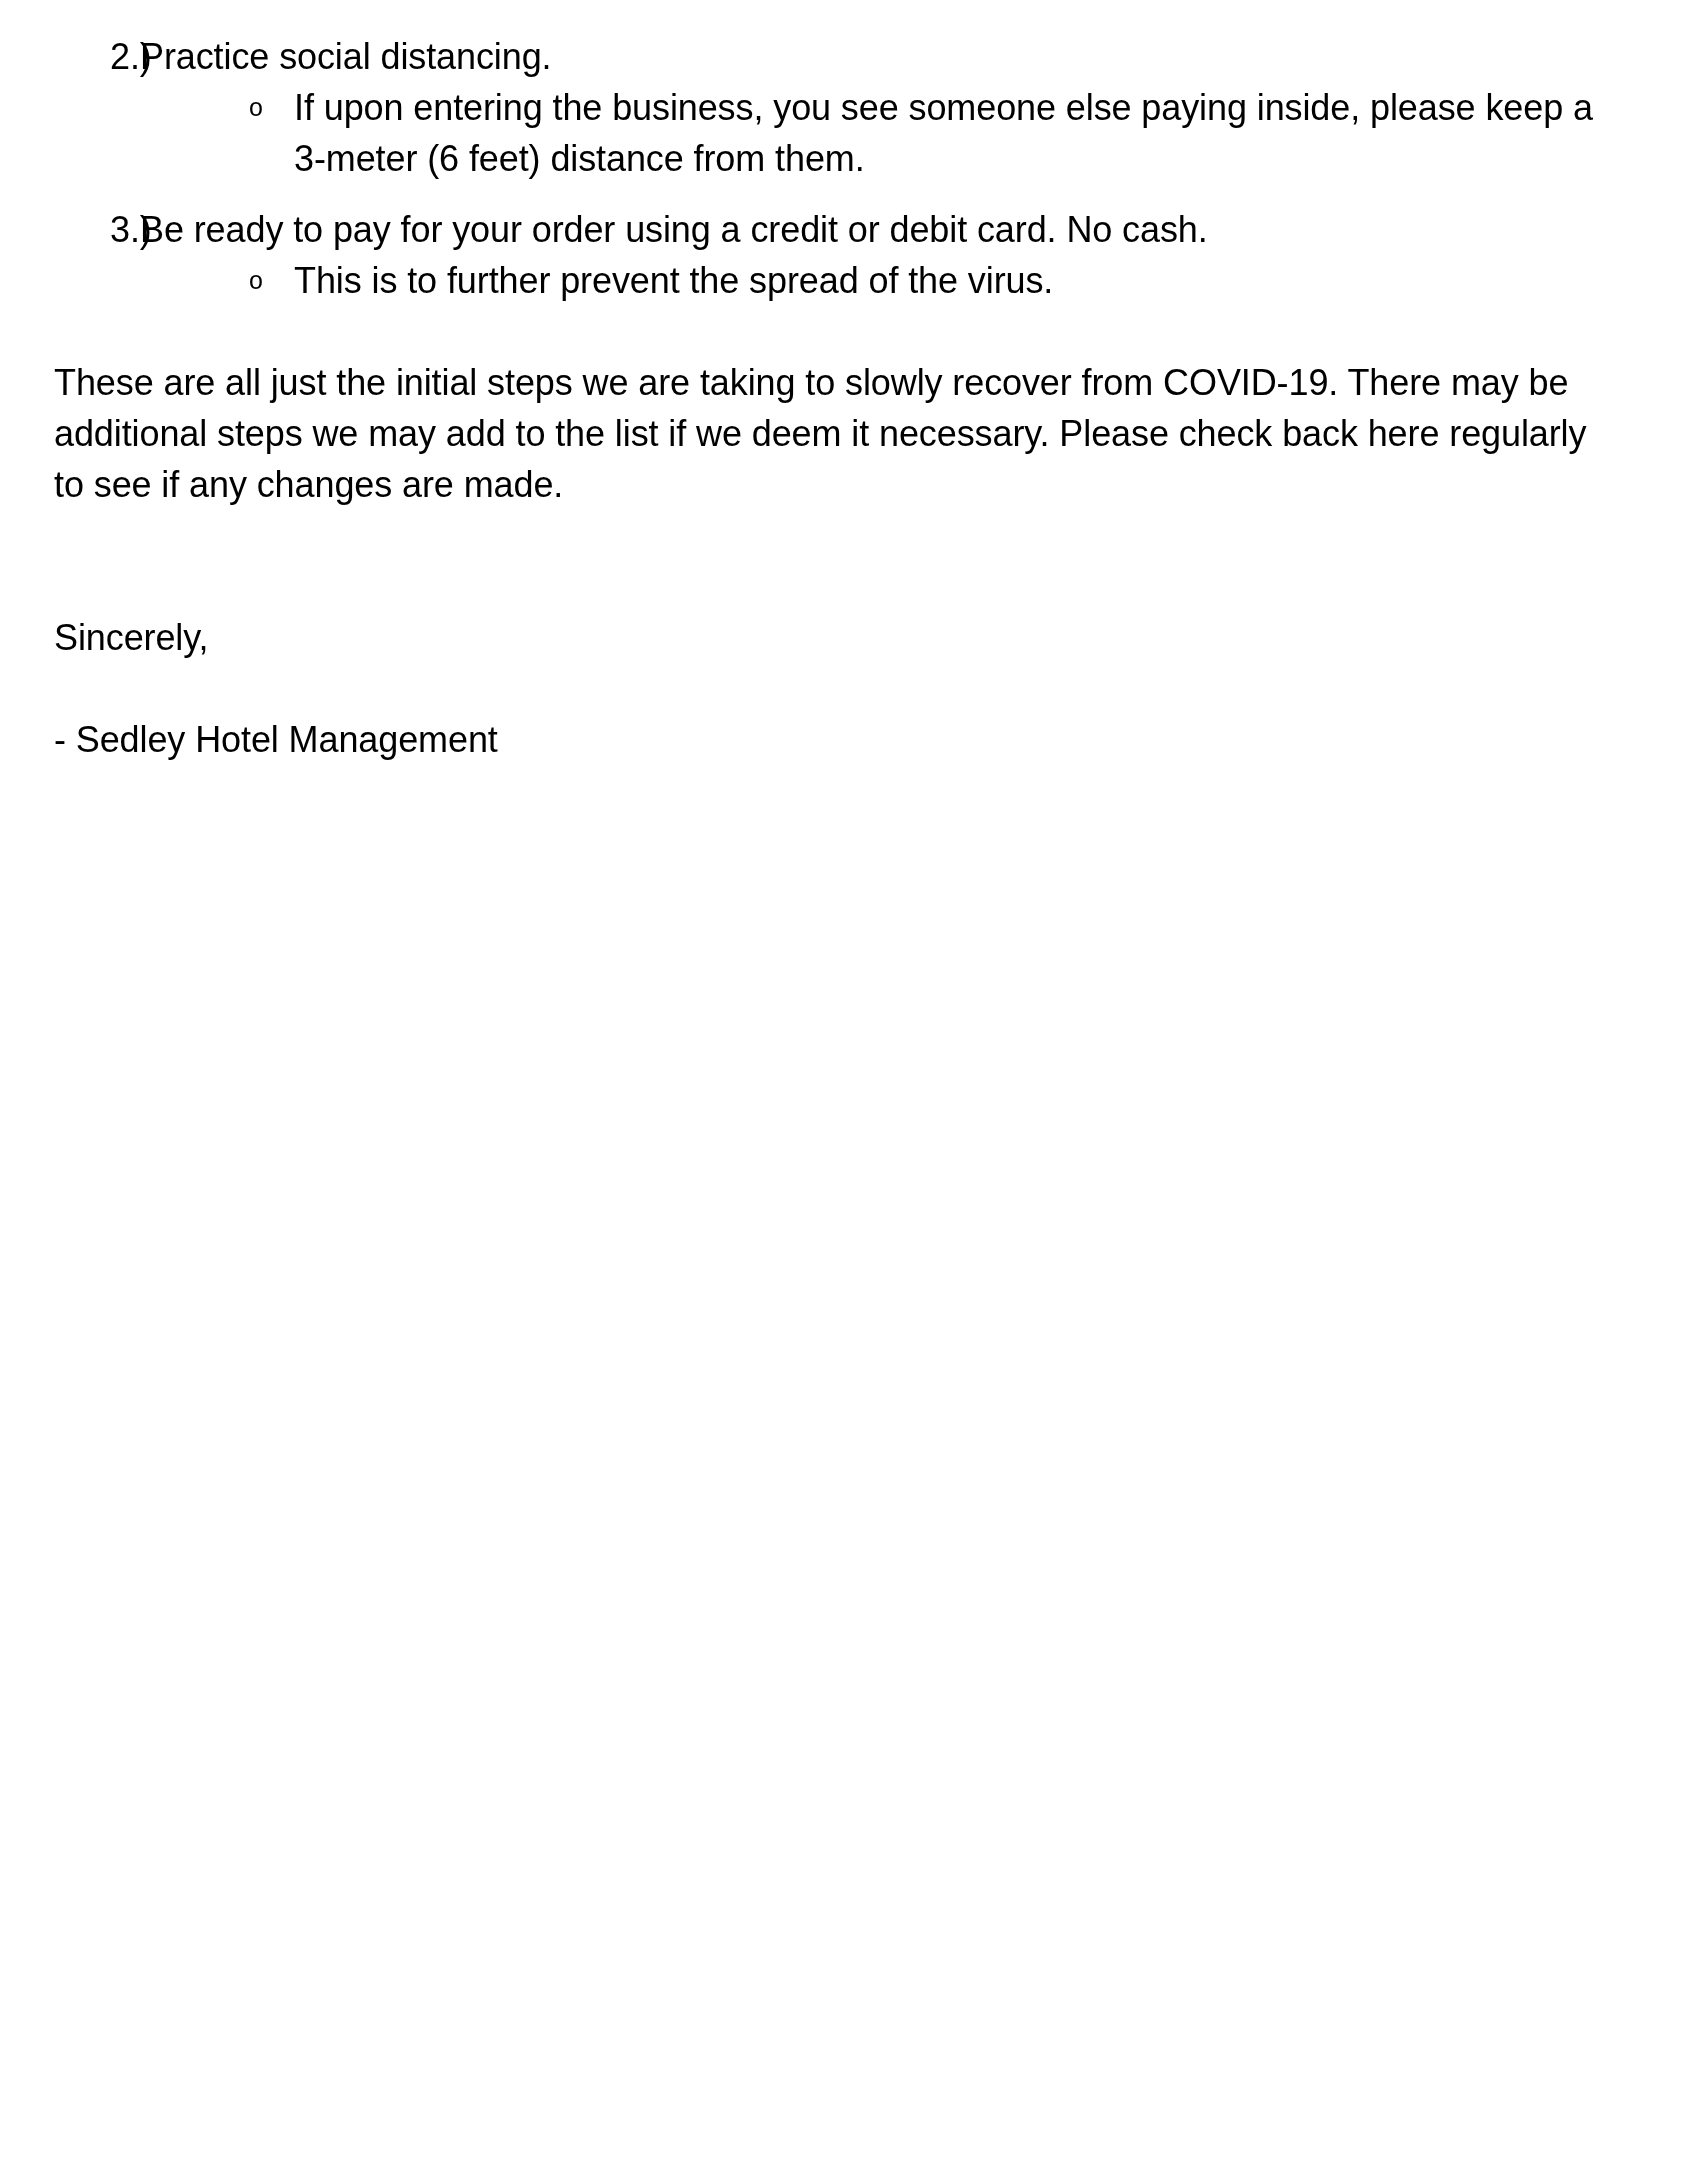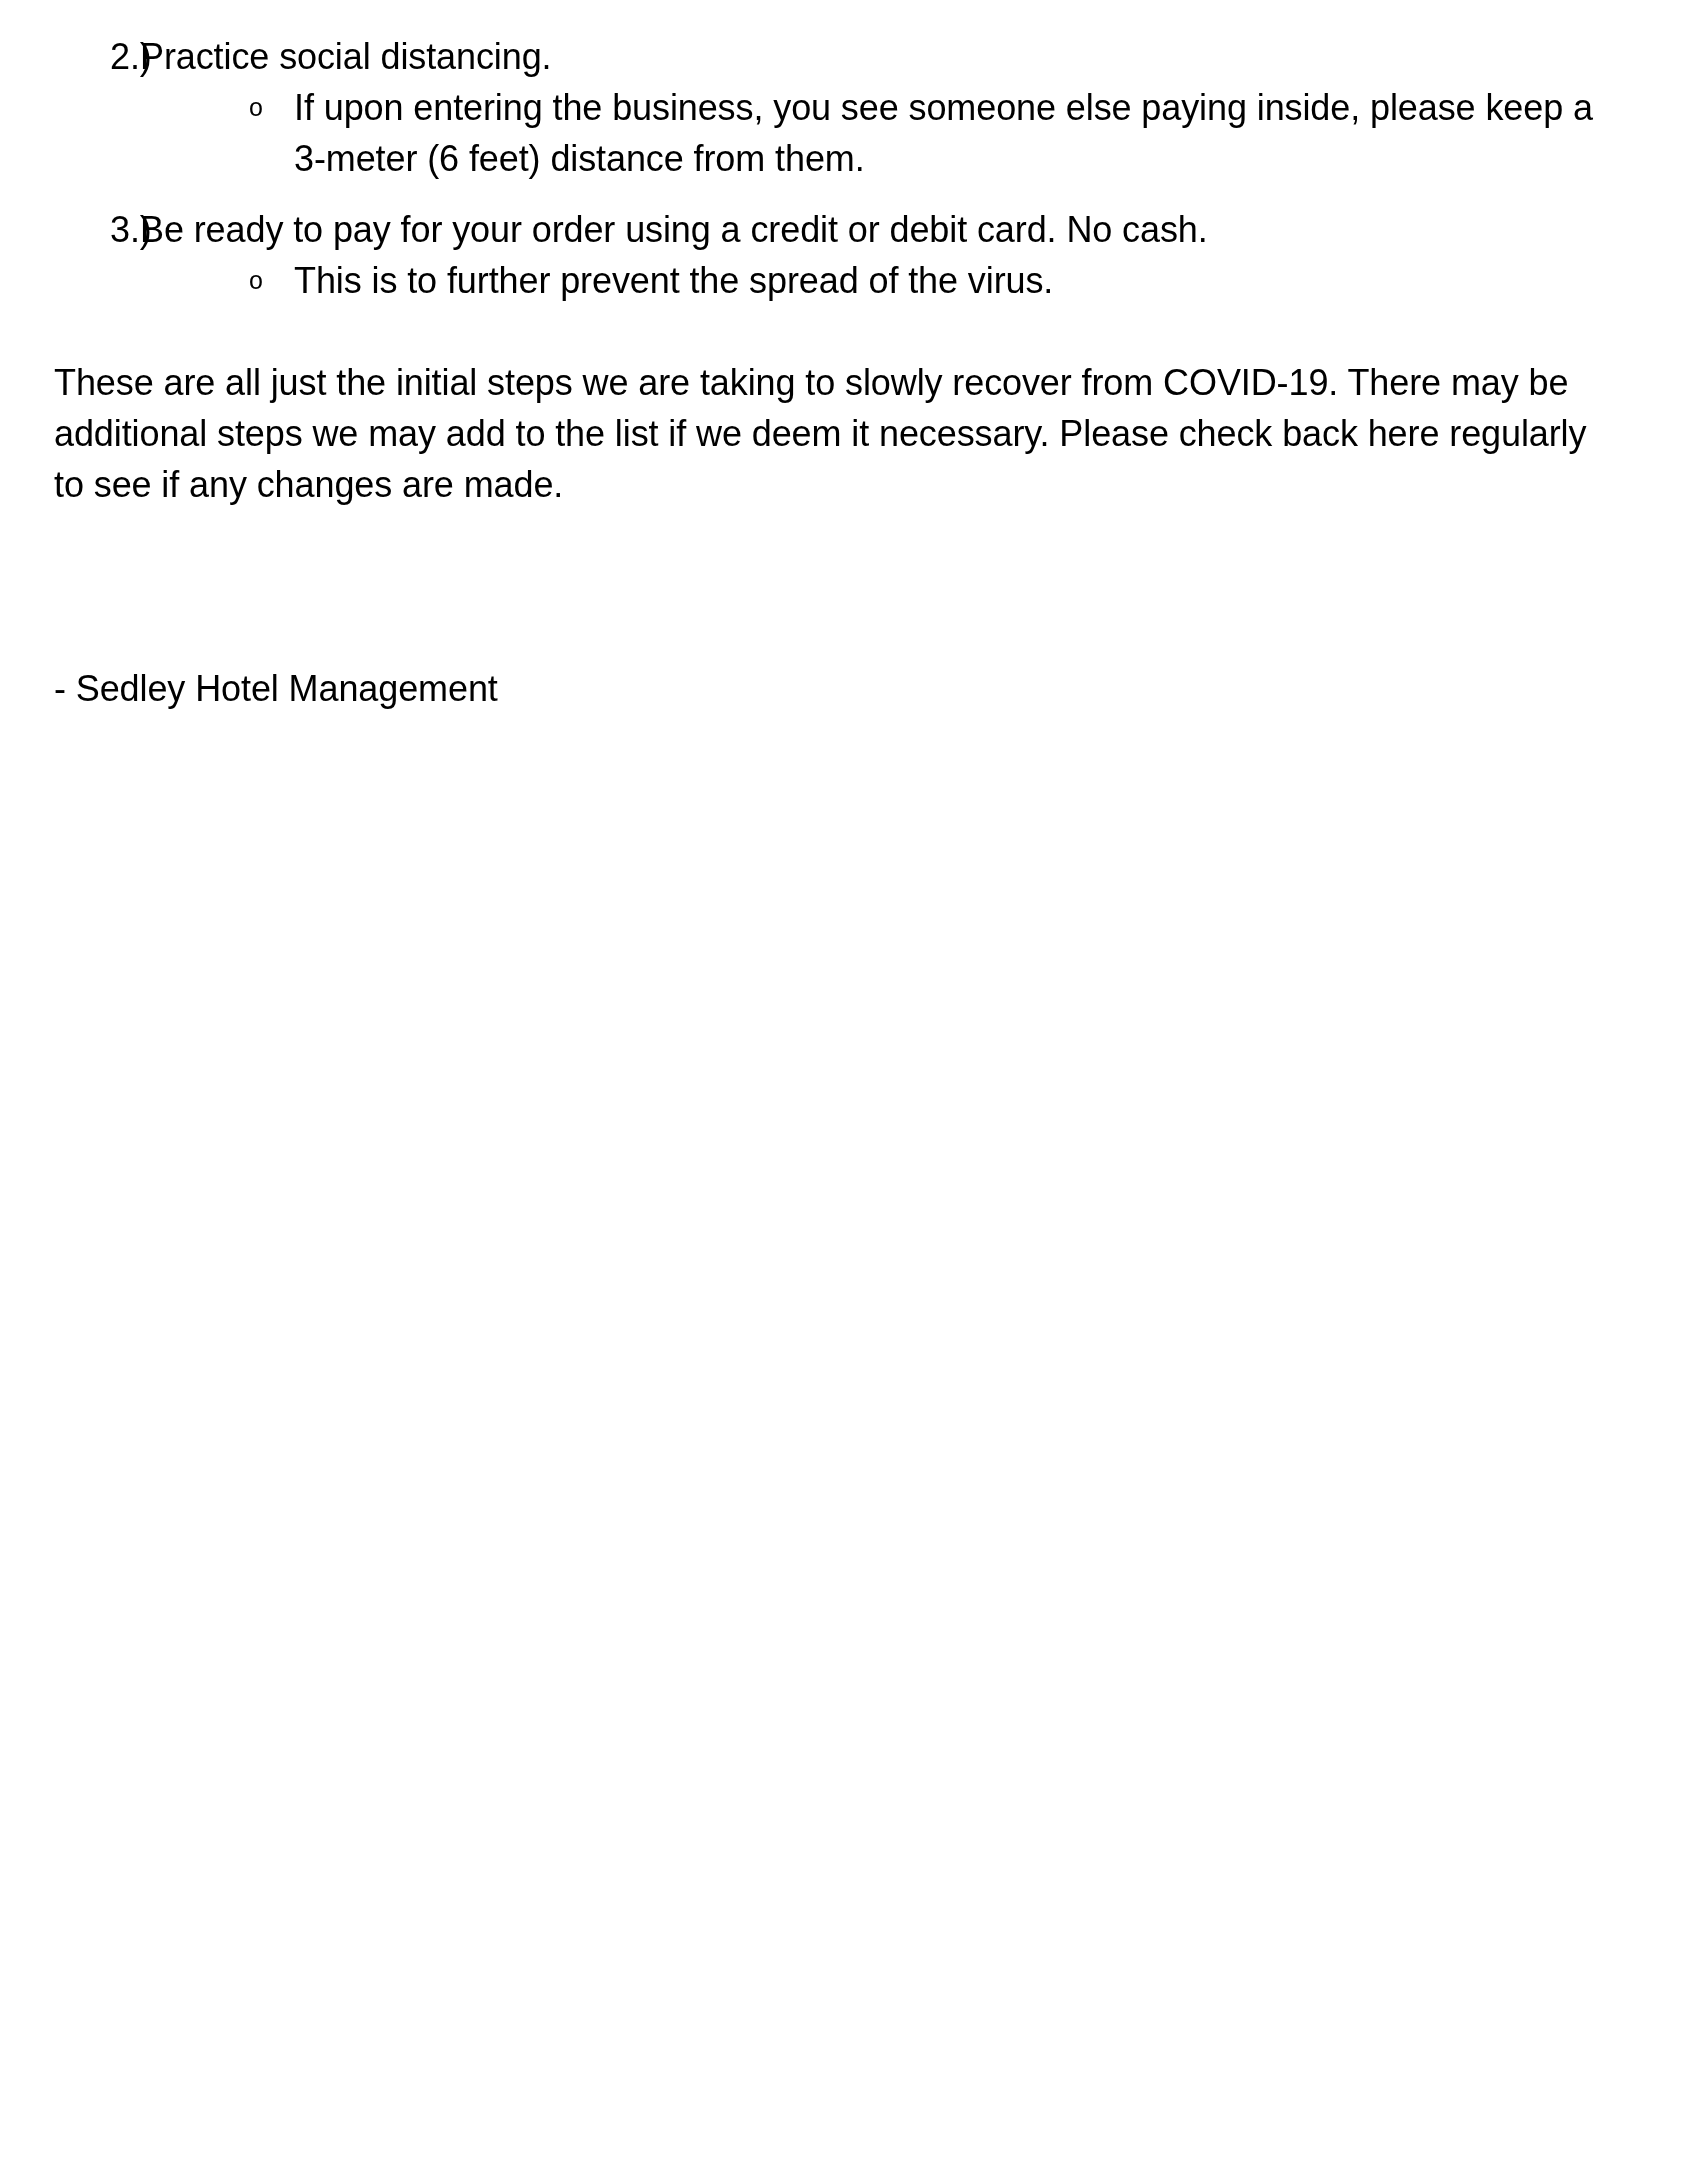--- a/index.html
+++ b/index.html
@@ -125,20 +125,21 @@
 
     <div class="spacer-line"></div>
 
     <p class="para">These are all just the initial steps we are taking to slowly recover from COVID-19. There may be additional steps we may add to the list if we deem it necessary. Please check back here regularly to see if any changes are made.</p>
 
     <div class="spacer-line"></div>
 
 
     <div class="spacer-line"></div>
 
+    <p class="para">Sincerely,</p>
 
     <div class="spacer-line"></div>
 
     <p class="para">- Sedley Hotel Management</p>
 
   </div>
 
 </div>
 
 

